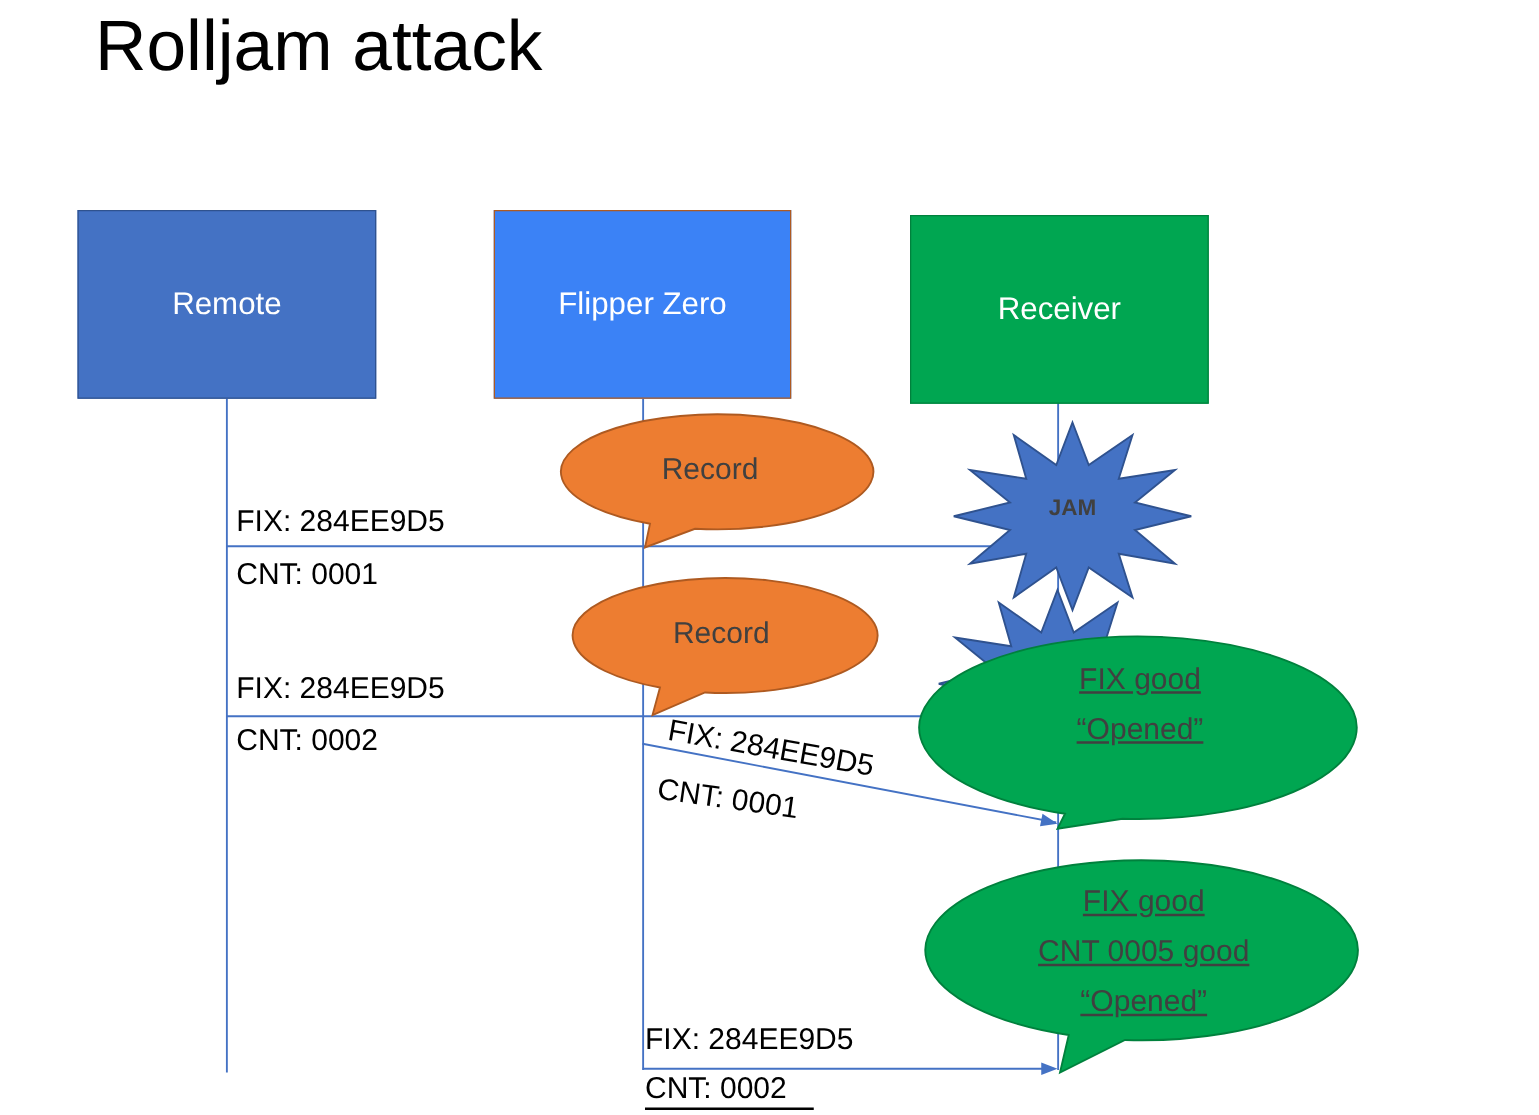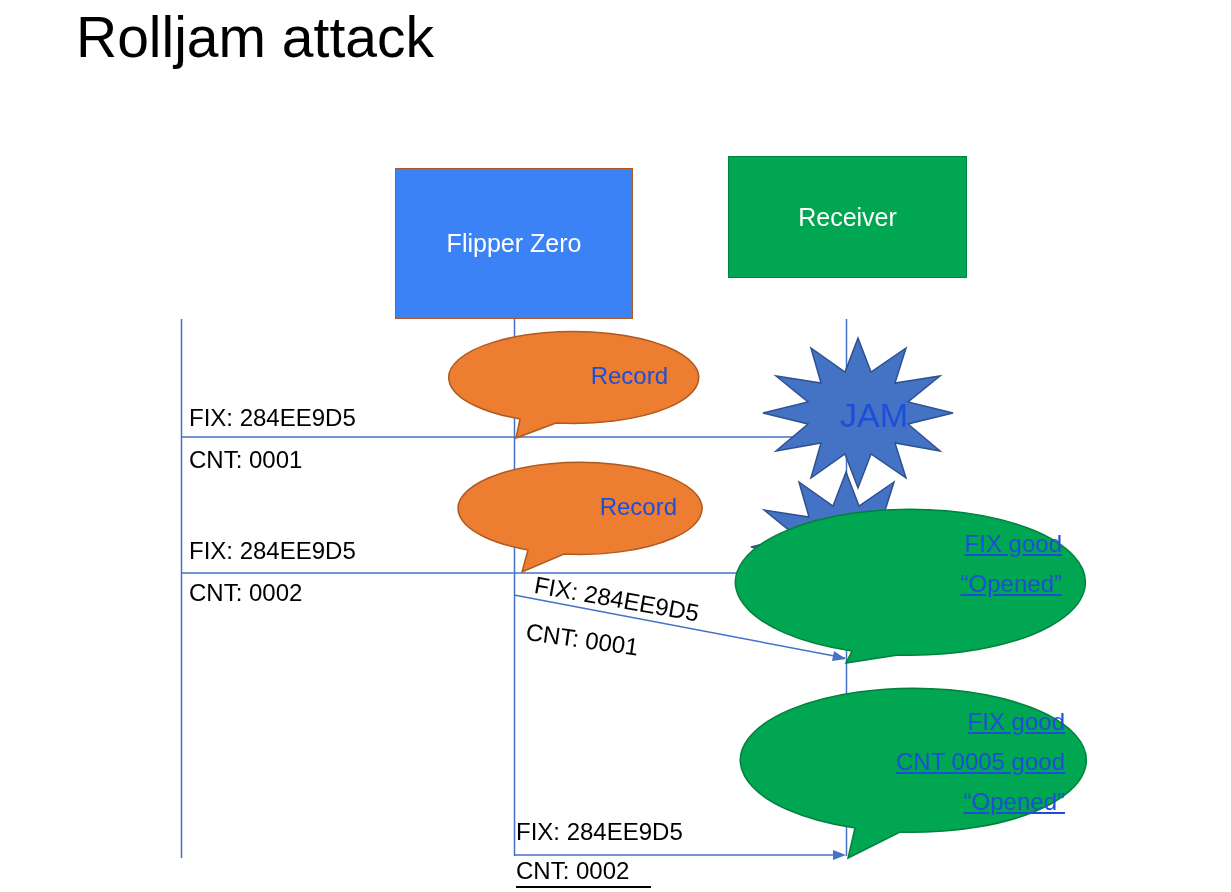--- a/index.html
+++ b/index.html
@@ -20,25 +20,25 @@
   }
   .actor-blue  { background:#4472C4; border:1.5px solid #2F528F; }
   .actor-orange{ background:#3b82f6; border:1.5px solid #AE5A21; }
   .actor-green { background:#00A651; border:1.5px solid #00813D; }
   .msg {
     position:absolute; font-size:24px; color:#000000; white-space:nowrap;
   }
   .rot10 { transform:rotate(10deg); transform-origin:left top; }
   .rot8  { transform:rotate(8deg);  transform-origin:left top; }
   .wtext {
-    position:absolute; color:#1d4ed8; font-size:24px;
-    text-align:right; white-space:nowrap;
+    position:absolute; color:#404040; font-size:24px;
+    text-align:center; white-space:nowrap;
   }
   .bubble-lines div { line-height:40px;text-decoration:underline; }
-  .jam-text { font-size:34px; }
+  .jam-text { font-size:18px;font-weight:bold; }
 </style>
 </head>
 <body>
 
 <div id="stage">
 
   <svg width="1231" height="892" viewBox="0 0 1231 892">
 
     <line x1="181.5" y1="319" x2="181.5" y2="858" stroke="#4472C4" stroke-width="1.5"></line>
     <line x1="514.5" y1="319" x2="514.5" y2="856" stroke="#4472C4" stroke-width="1.5"></line>
@@ -62,24 +62,27 @@
     <path d="M 855 828 A 173 72 0 1 1 900 832 L 848 858 Z" fill="#00A651" stroke="#00813D" stroke-width="1.5"></path>
 
     <polygon points="846,659 832,661 834,651" fill="#4472C4"></polygon>
     <polygon points="846,855 833,850 833,860" fill="#4472C4"></polygon>
 
     <line x1="516" y1="887" x2="651" y2="887" stroke="#000000" stroke-width="2"></line>
   </svg>
 
   <div class="title">Rolljam attack</div>
 
+  <div class="actor actor-blue" style="left:62px; top:168px; width:239px; height:151px;">
+    <span>Remote</span>
+  </div>
   <div class="actor actor-orange" style="left:395px; top:168px; width:238px; height:151px;">
     <span>Flipper Zero</span>
   </div>
-  <div class="actor actor-green" style="left:728px; top:156px; width:239px; height:122px;">
+  <div class="actor actor-green" style="left:728px; top:172px; width:239px; height:151px;">
     <span>Receiver</span>
   </div>
 
   <div class="msg" style="left:189px; top:404px;">FIX: 284EE9D5</div>
   <div class="msg" style="left:189px; top:446px;">CNT: 0001</div>
 
   <div class="msg" style="left:189px; top:537px;">FIX: 284EE9D5</div>
   <div class="msg" style="left:189px; top:579px;">CNT: 0002</div>
 
   <div class="msg rot10" style="left:537px; top:571px;">FIX: 284EE9D5</div>

